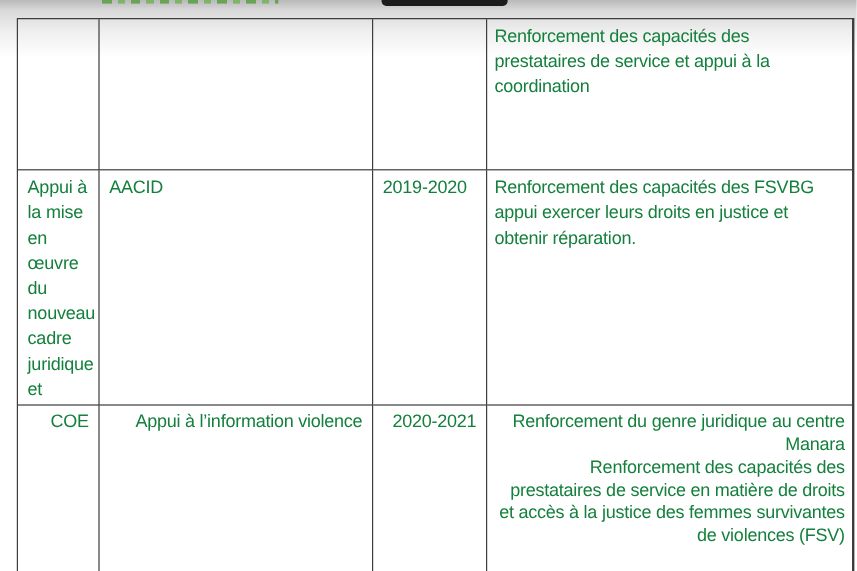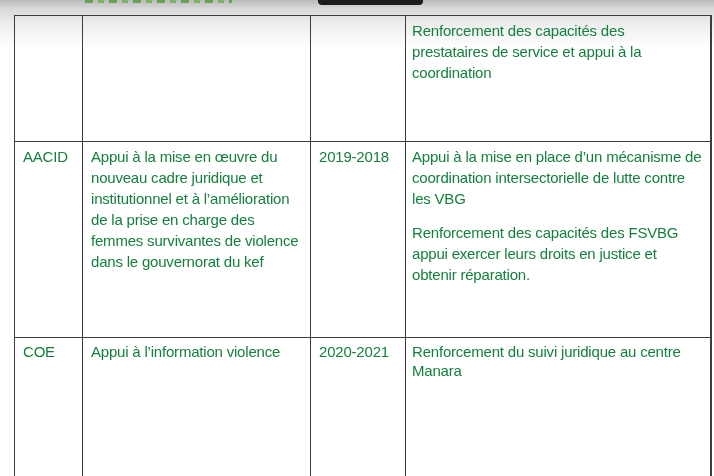--- a/index.html
+++ b/index.html
@@ -65,21 +65,21 @@
     box-sizing: border-box;
   }
   .cell.last-col { border-right: none; padding: 4px 6px 0 6px; }
   .cell.last-row { border-bottom: none; }
   .para {
     margin: 0;
     line-height: 21px;
   }
   .para.gap-lg { margin-bottom: 22px; }
   .para.gap-md { margin-bottom: 13px; }
-  .row3 .para { line-height: 19px; }
+  .row3 .para { line-height: 19px; text-align: right; }
   .row3.cell, .row2.cell, .row1.cell { background: transparent; }
 </style>
 </head>
 <body>
 
 <div class="screen">
 
   <div class="top-gradient"></div>
   <div class="green-sliver"></div>
   <div class="black-box"></div>
@@ -87,40 +87,40 @@
   <div class="doc-table">
 
     <div class="cell row1"></div>
     <div class="cell row1"></div>
     <div class="cell row1"></div>
     <div class="cell row1 last-col">
       <p class="para gap-lg">Renforcement des capacités des prestataires de service et appui à la coordination</p>
     </div>
 
     <div class="cell row2">
+      <p class="para">Appui à la mise en œuvre du nouveau cadre juridique et institutionnel et à l’amélioration de la prise en charge des femmes survivantes de violence dans le gouvernorat du kef</p>
+    </div>
+    <div class="cell row2">
       <p class="para">AACID</p>
     </div>
     <div class="cell row2">
-      <p class="para">Appui à la mise en œuvre du nouveau cadre juridique et institutionnel et à l’amélioration de la prise en charge des femmes survivantes de violence dans le gouvernorat du kef</p>
-    </div>
-    <div class="cell row2">
-      <p class="para">2019-2018</p>
+      <p class="para">2019-2020</p>
     </div>
     <div class="cell row2 last-col">
-      <p class="para gap-md">Appui à la mise en place d’un mécanisme de coordination intersectorielle de lutte contre les VBG</p>
       <p class="para">Renforcement des capacités des FSVBG appui exercer leurs droits en justice et obtenir réparation.</p>
     </div>
 
     <div class="cell row3 last-row">
       <p class="para">COE</p>
     </div>
     <div class="cell row3 last-row">
       <p class="para">Appui à l’information violence</p>
     </div>
     <div class="cell row3 last-row">
       <p class="para">2020-2021</p>
     </div>
     <div class="cell row3 last-row last-col">
-      <p class="para">Renforcement du suivi juridique au centre Manara</p>
+      <p class="para">Renforcement du genre juridique au centre Manara</p>
+      <p class="para">Renforcement des capacités des prestataires de service en matière de droits et accès à la justice des femmes survivantes de violences (FSV)</p>
     </div>
 
   </div>
 </div>
 
 </body></html>

